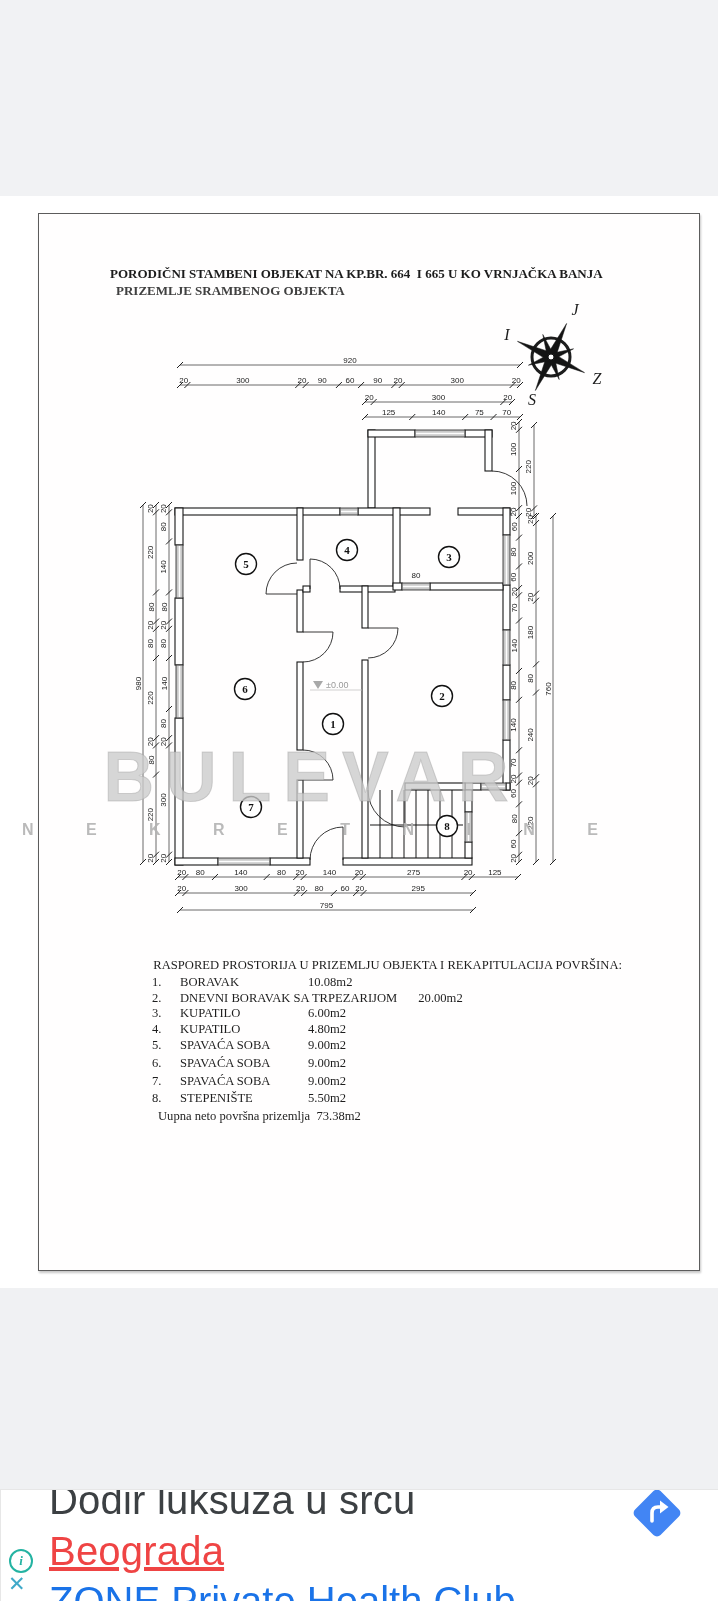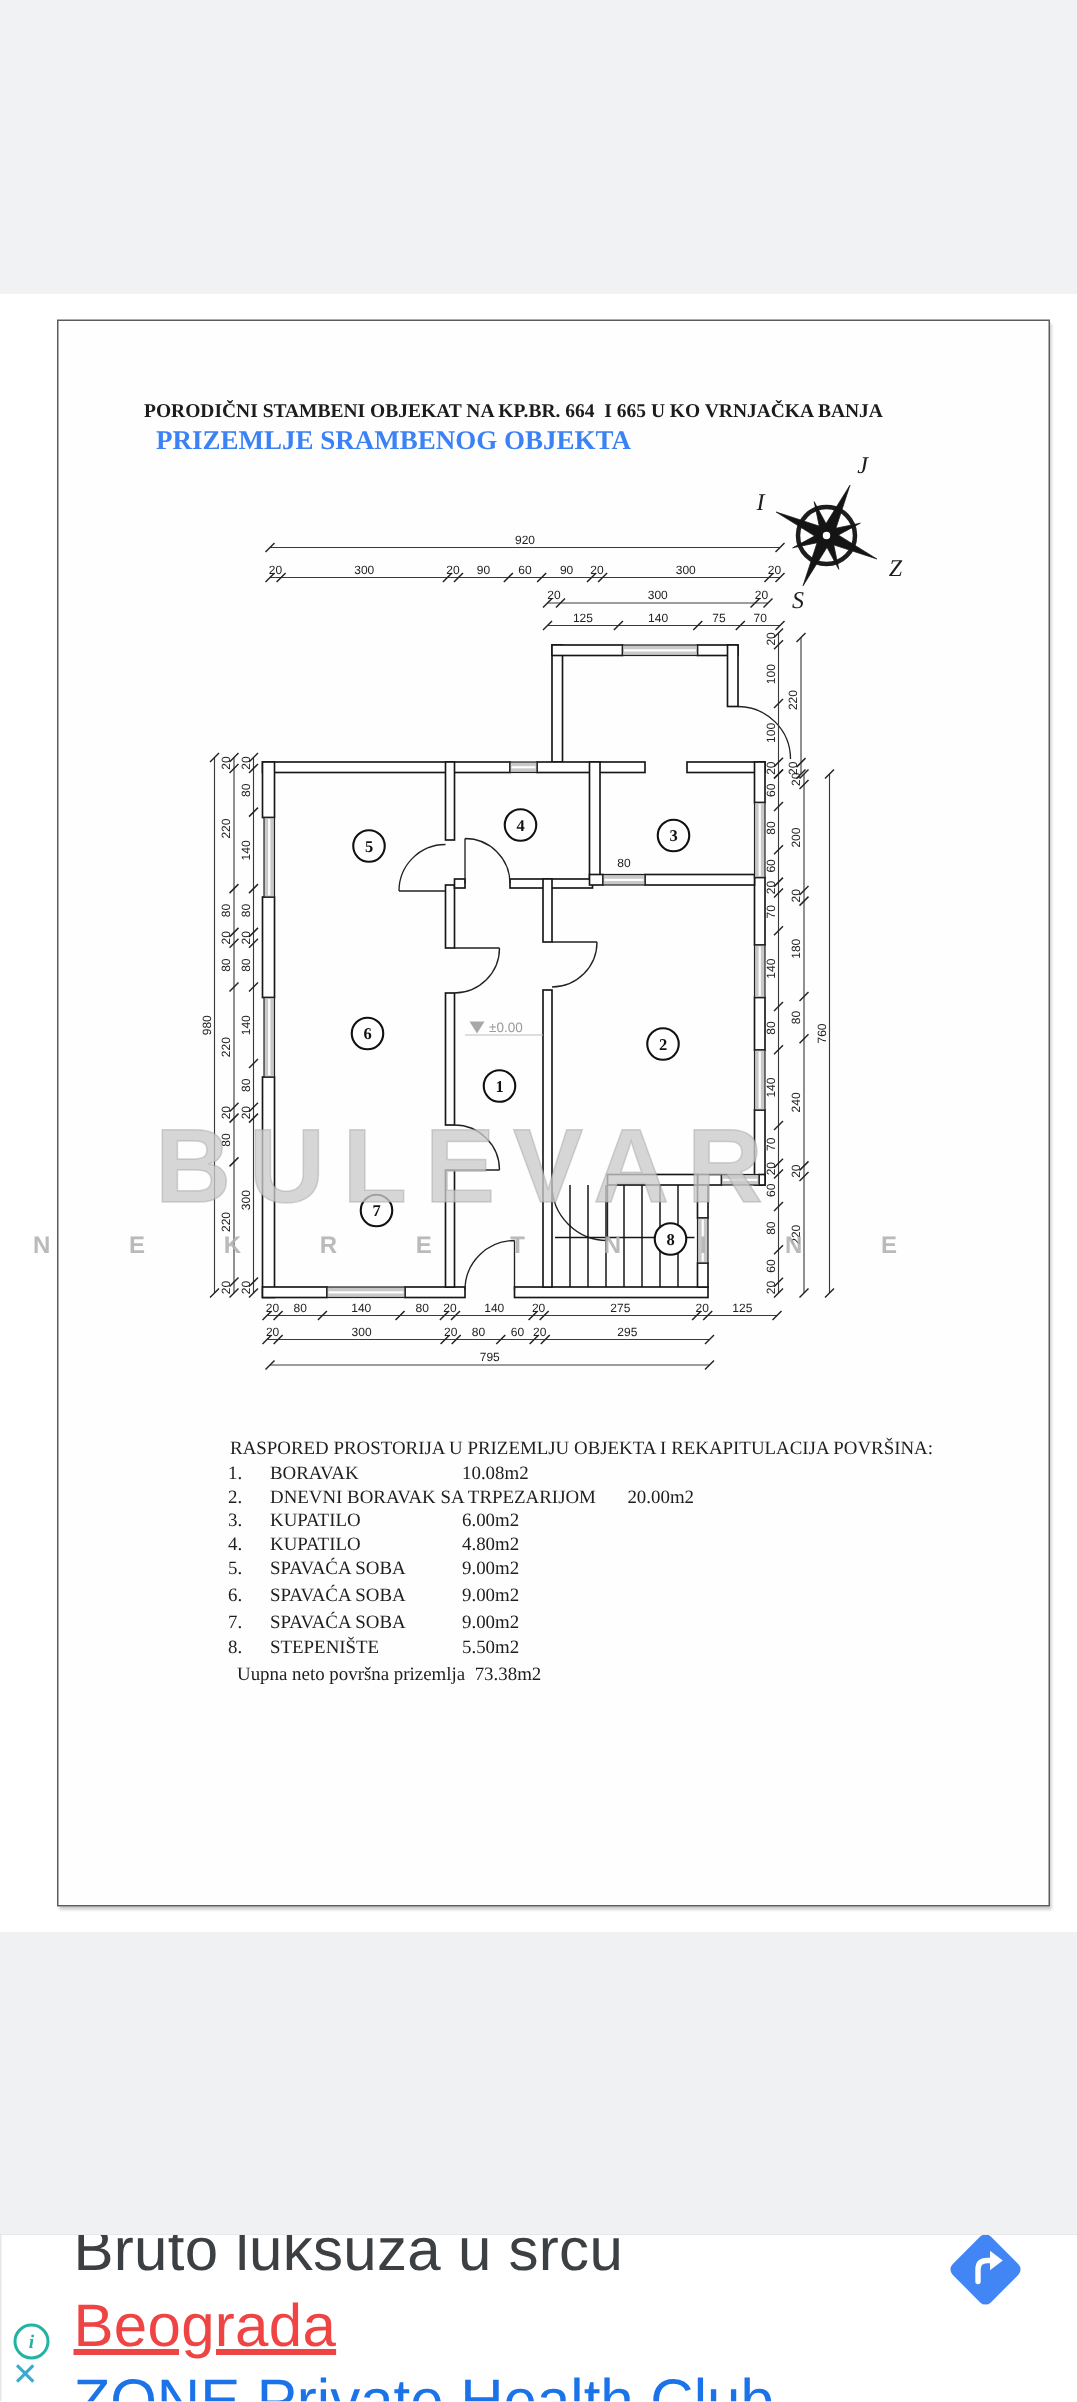--- a/index.html
+++ b/index.html
@@ -5,24 +5,24 @@
   html,body{margin:0;padding:0;background:#fff;}
   .screen{position:relative;width:718px;height:1601px;overflow:hidden;background:#fff;
           font-family:"Liberation Sans",sans-serif;}
   .band{position:absolute;left:0;width:718px;}
   .band-top{top:0;height:196px;}
   .band-mid{top:196px;height:1092px;background:#fff;}
   .band-gray{top:1288px;height:201px;}
   
   .doc{position:absolute;left:38px;top:213px;width:660px;height:1056px;background:#fffefe;
        border:1px solid #5c5c5c;box-shadow:1px 2px 2px rgba(0,0,0,.22);}
-  .doc-title{position:absolute;left:96px;top:265px;font-family:"Liberation Serif",serif;
+  .doc-title{position:absolute;left:110px;top:265px;font-family:"Liberation Serif",serif;
        font-weight:bold;font-size:13px;color:#1c1c1c;line-height:18px;white-space:pre;text-align:center;}
-  .doc-title-2{position:absolute;left:104px;top:283px;font-family:"Liberation Serif",serif;
-       font-weight:bold;font-size:18px;color:#3b82f6;white-space:pre;}
+  .doc-title-2{position:absolute;left:116px;top:283px;font-family:"Liberation Serif",serif;
+       font-weight:bold;font-size:13px;color:#404040;white-space:pre;}
   svg.overlay{position:absolute;left:0;top:0;pointer-events:none;}
   
   .wall{fill:#fff;stroke:#161616;stroke-width:1.1;}
   .win{fill:#c9c9c9;stroke:#222;stroke-width:.8;}
   .winline{stroke:#fdfdfd;stroke-width:1.5;}
   .door{fill:none;stroke:#222;stroke-width:.9;}
   .stair{stroke:#161616;stroke-width:1;fill:none;}
   .dim{stroke:#3a3a3a;stroke-width:.75;}
   .dimtick{stroke:#222;stroke-width:1;}
   .dimtxt{font:8px "Liberation Sans",sans-serif;fill:#222;}
@@ -448,21 +448,21 @@
         <div class="sched-row spaced">
           <span class="s-num">8.</span>
           <span class="s-name">STEPENIŠTE</span>
           <span class="s-val">5.50m2</span>
         </div>
       </div>
     <div class="sched-total">Uupna neto površna prizemlja  73.38m2</div>
   </div>
 
   <div class="ad">
-    <div class="ad-line ad-line-1" style="color: rgb(60, 64, 67);">Bruto luksuza u srcu</div>
+    <div class="ad-line ad-line-1" style="color: rgb(60, 64, 67);">Dodir luksuza u srcu</div>
     <div class="ad-line ad-line-2" style="color: #ef4444; text-decoration: underline;">Beograda</div>
     <div class="ad-link" style="color: rgb(26, 115, 232);">ZONE Private Health Club</div>
     <div class="ad-info" style="border-color: rgb(36, 179, 162); color: rgb(36, 179, 162);">i</div>
     <div class="ad-close" style="color: rgb(63, 169, 201);">✕</div>
     <div class="ad-arrow-wrap">
       <div class="ad-diamond" style="background: rgb(66, 133, 244);"></div>
       <svg class="ad-arrow-svg" width="52" height="52" viewBox="0 0 52 52">
         <path d="M21,34 L21,26 Q21,20 27,20 L30,20" fill="none" stroke="#fff" stroke-width="3.6" stroke-linecap="round"></path>
         <polygon points="29,13.5 37.5,20 29,26.5" fill="#fff"></polygon>
       </svg>

